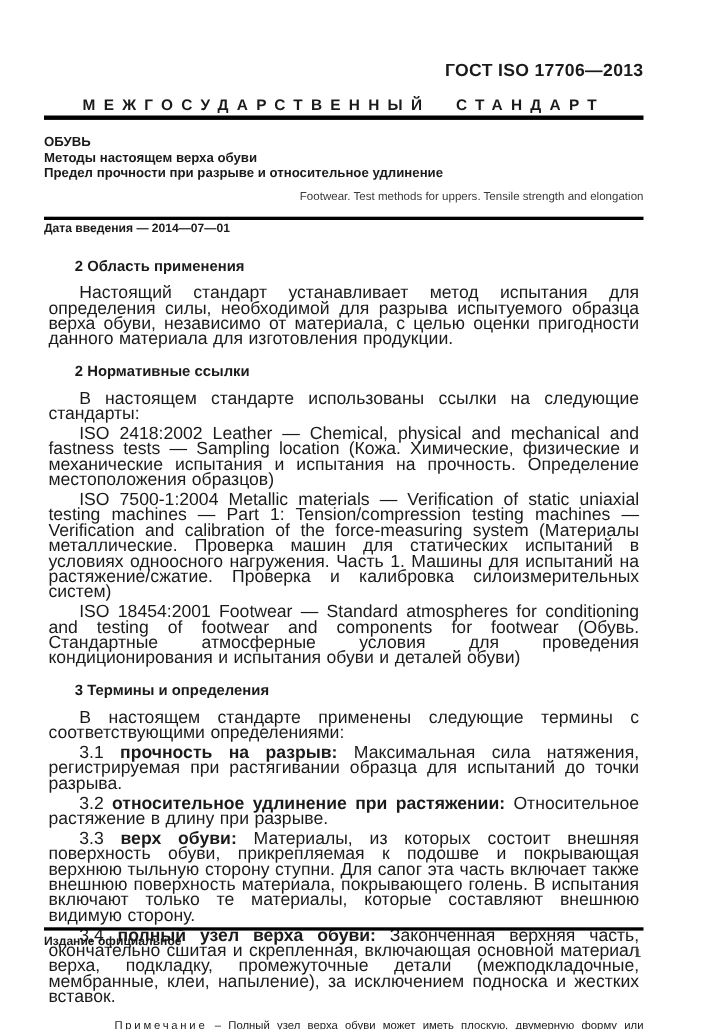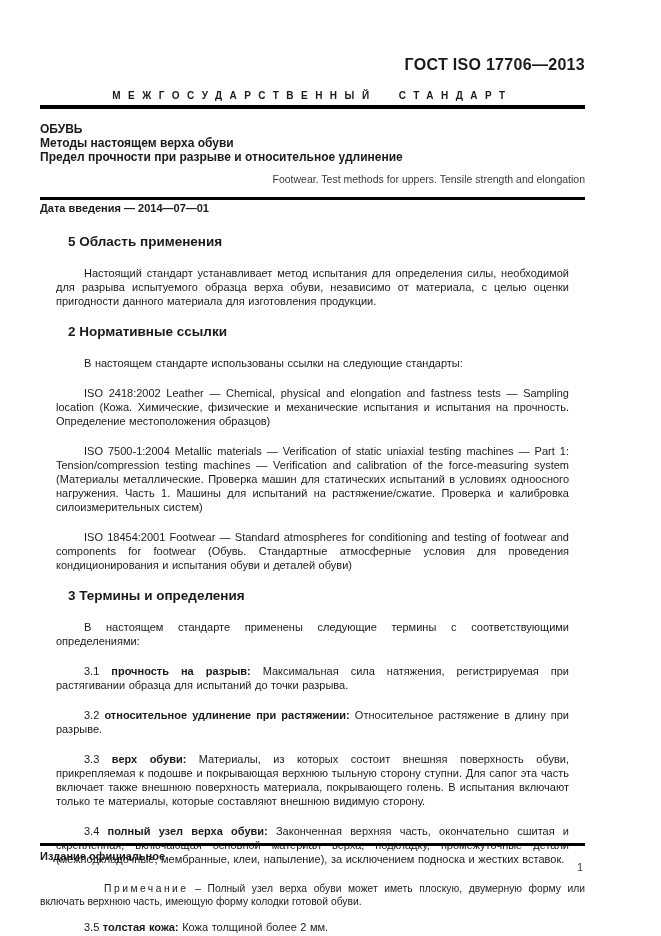--- a/index.html
+++ b/index.html
@@ -25,21 +25,21 @@
     text-align: right;
     font-weight: 700;
     font-size: 16px;
     line-height: 15px;
     letter-spacing: 0.3px;
   }
   .std-type {
     margin-top: 16px;
     text-align: center;
     font-weight: 700;
-    font-size: 10px;
+    font-size: 14px;
     line-height: 15px;
     letter-spacing: 7.5px;
     word-spacing: 12px;
     white-space: nowrap;
   }
   .rule-thick { height: 4px; background: #000; margin-top: 2px; }
   .rule-mid   { height: 3px; background: #000; margin-top: 11px; }
   .title-block {
     margin-top: 13px;
     text-align: left;
@@ -61,25 +61,25 @@
     font-size: 11px;
     line-height: 13px;
   }
   .sec-heading {
     font-size: 13.5px;
     font-weight: 700;
     line-height: 16px;
     margin: 14px 0 10px 28px;
   }
   .para {
-    font-size: 11px;
+    font-size: 16px;
     line-height: 14px;
     text-align: justify;
     text-indent: 28px;
-    margin: 16px;
+    margin: 4px;
     word-spacing: 0.5px;
   }
   .note {
     font-size: 10.3px;
     line-height: 13px;
     text-align: justify;
     text-indent: 28px;
     margin: 12px 0;
   }
   .note-label { letter-spacing: 2.5px; padding-left: 36px; }
@@ -121,26 +121,26 @@
       <div>ОБУВЬ</div>
       <div>Методы настоящем верха обуви</div>
       <div>Предел прочности при разрыве и относительное удлинение</div>
     </div>
 
     <div class="title-en">Footwear. Test methods for uppers. Tensile strength and elongation</div>
 
     <div class="rule-mid"></div>
     <div class="date-line">Дата введения  — 2014—07—01</div>
 
-    <div class="sec-heading" style="margin-top:19px">5 Область применения</div>
+    <div class="sec-heading" style="margin-top:19px">2 Область применения</div>
     <p class="para">Настоящий стандарт устанавливает метод испытания для определения силы, необходимой для разрыва испытуемого образца верха обуви, независимо от материала, с целью оценки пригодности данного материала для изготовления продукции.</p>
 
     <div class="sec-heading">2 Нормативные ссылки</div>
     <p class="para">В настоящем стандарте использованы ссылки на следующие стандарты:</p>
-    <p class="para">ISO 2418:2002  Leather — Chemical, physical and elongation and fastness tests — Sampling location (Кожа. Химические, физические и механические испытания и испытания на прочность. Определение местоположения образцов)</p>
+    <p class="para">ISO 2418:2002  Leather — Chemical, physical and mechanical and fastness tests — Sampling location (Кожа. Химические, физические и механические испытания и испытания на прочность. Определение местоположения образцов)</p>
     <p class="para">ISO 7500-1:2004 Metallic materials — Verification of static uniaxial testing machines — Part 1: Tension/compression testing machines — Verification and calibration of the force-measuring system (Материалы металлические. Проверка машин для статических испытаний в условиях одноосного нагружения. Часть 1.  Машины для испытаний на растяжение/сжатие.  Проверка и калибровка силоизмерительных систем)</p>
     <p class="para">ISO 18454:2001 Footwear — Standard atmospheres for conditioning and testing of footwear and components for footwear (Обувь. Стандартные атмосферные условия для проведения кондиционирования и испытания обуви и деталей обуви)</p>
 
     <div class="sec-heading">3 Термины и определения</div>
     <p class="para">В настоящем  стандарте применены следующие термины с соответствующими определениями:</p>
 
     <p class="para">
       <span>3.1</span>
       <b>прочность на разрыв:</b>
       <span>Максимальная сила натяжения, регистрируемая при растягивании образца для испытаний до точки разрыва.</span>

